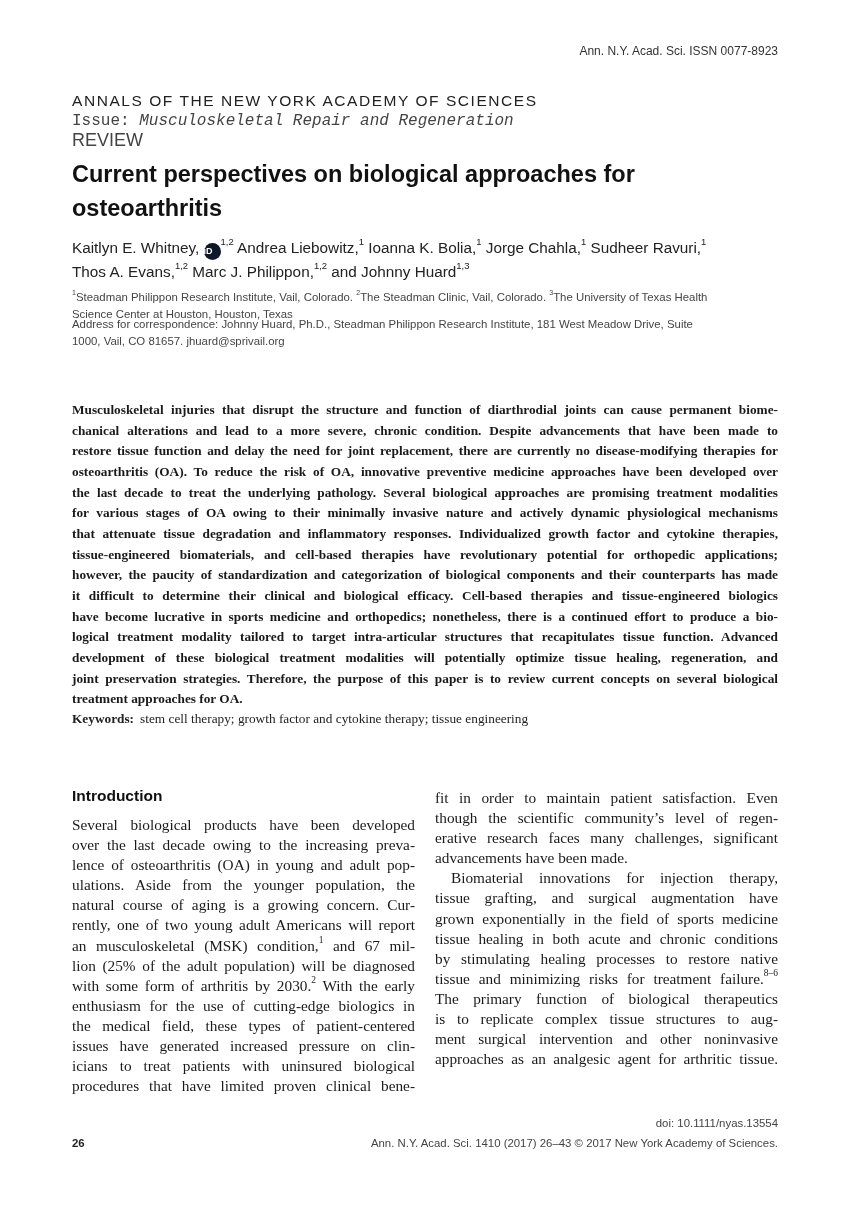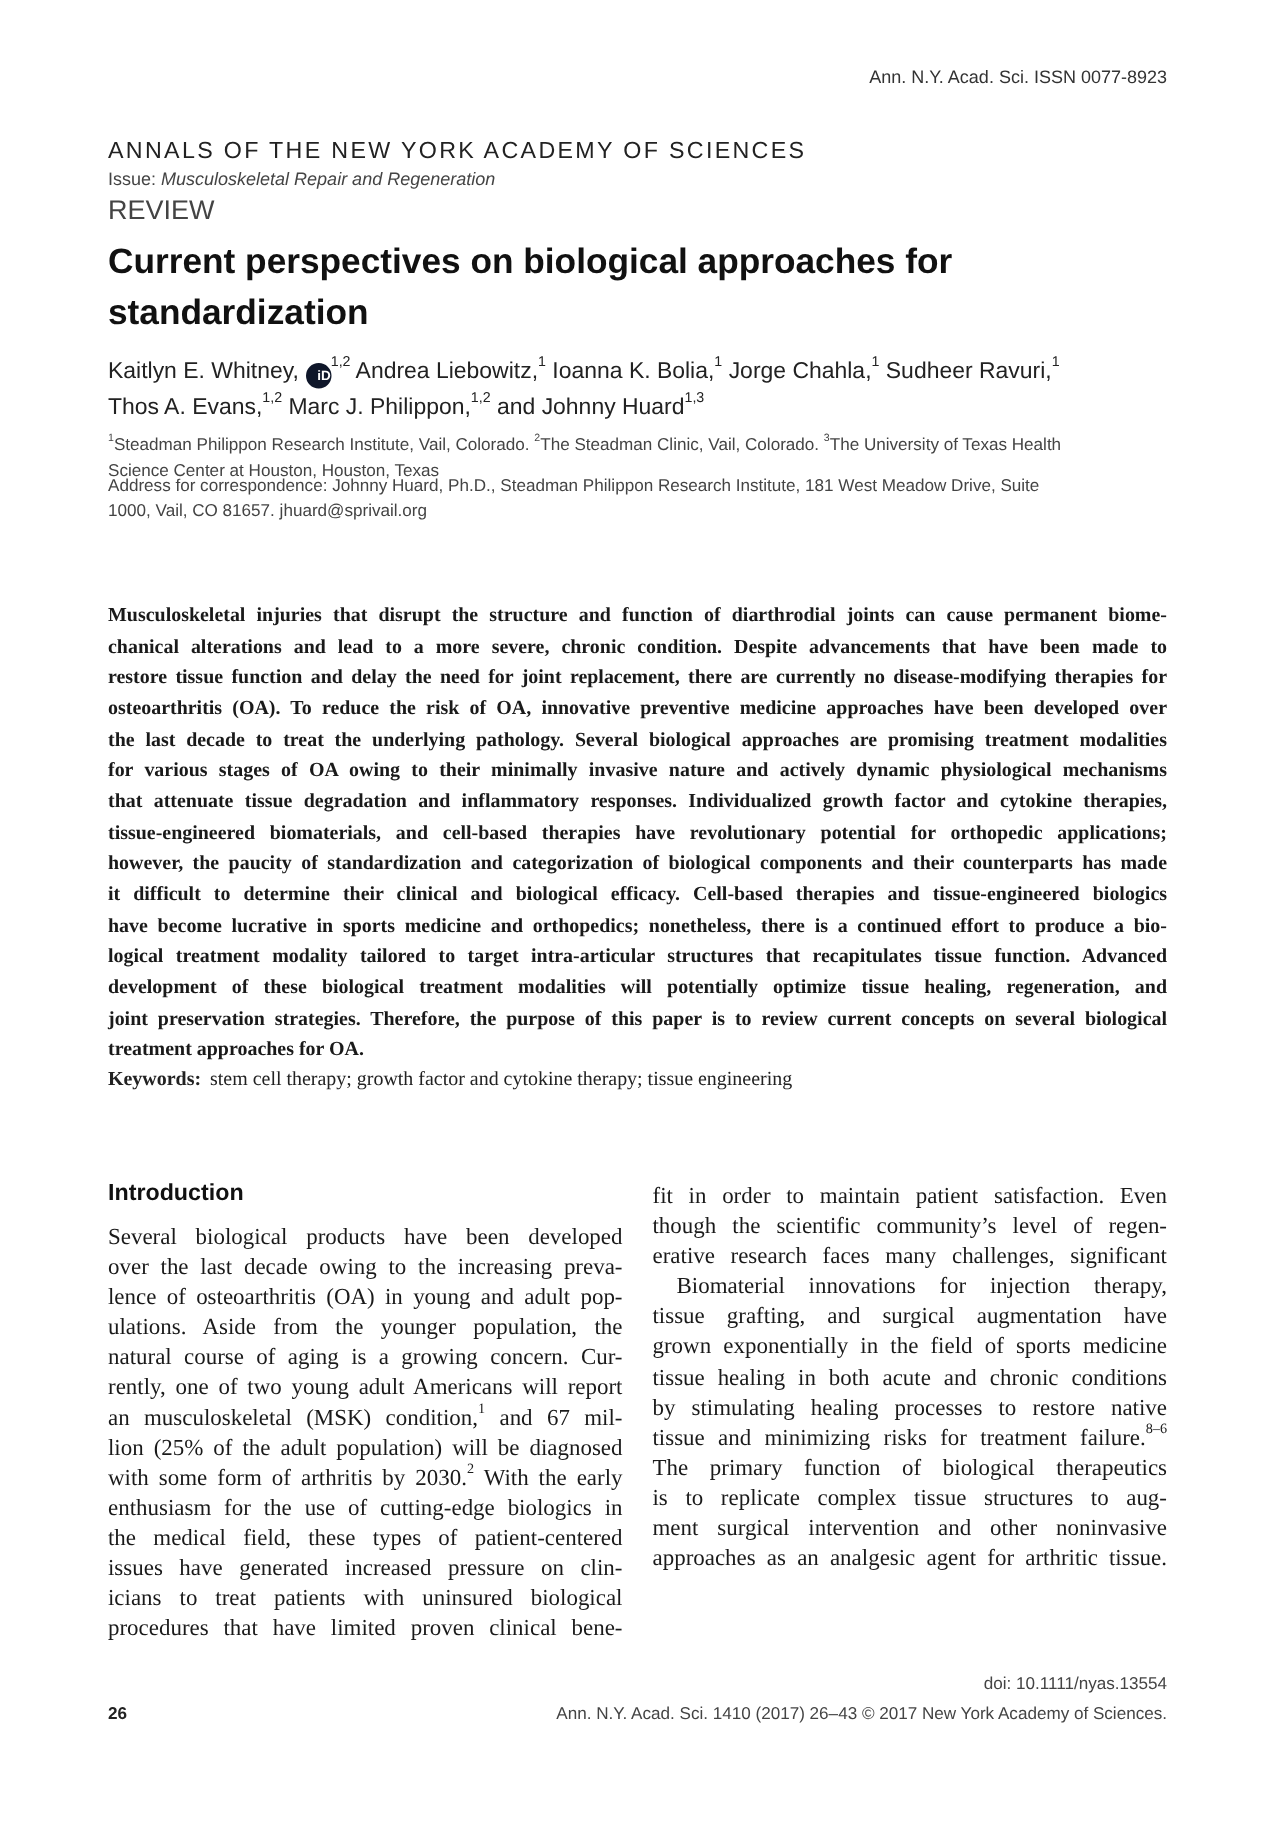--- a/index.html
+++ b/index.html
@@ -4,28 +4,28 @@
 <style>
   html, body { margin: 0; padding: 0; background: #ffffff; }
   body { width: 850px; height: 1215px; position: relative; overflow: hidden; color: #1a1a1a; }
   .sans { font-family: "Liberation Sans", sans-serif; }
   .serif { font-family: "Liberation Serif", serif; }
   .abs { position: absolute; }
   sup { font-size: 0.62em; line-height: 0; position: relative; top: -0.15em; vertical-align: super; }
 
   .issn { right: 72px; top: 44px; font-size: 12px; color: #333; }
   .journal { left: 72px; top: 92px; font-size: 15.5px; letter-spacing: 1.55px; color: #222; }
-  .issue { left: 72px; top: 112px; font-size: 12px; color: #444; }
+  .issue { left: 72px; top: 112px; font-size: 16px; color: #444; font-family: Liberation Mono, monospace; }
   .issue i { font-style: italic; }
   .review { left: 72px; top: 130px; font-size: 18px; color: #444; }
 
   .title { left: 72px; top: 157px; width: 720px; font-size: 23.5px; font-weight: bold; line-height: 34px; color: #111; }
 
   .authors { left: 72px; top: 236px; width: 730px; font-size: 15.3px; line-height: 24px; color: #222; }
-  .orcid { display: inline-block; width: 17px; height: 17px; border-radius: 50%; background: #0f172a; color: #fff; font-size: 9px; font-weight: bold; text-align: right; line-height: 17px; vertical-align: -1px; }
+  .orcid { display: inline-block; width: 17px; height: 17px; border-radius: 50%; background: #0f172a; color: #fff; font-size: 9px; font-weight: bold; text-align: left; line-height: 17px; vertical-align: -1px; }
 
   .affil { left: 72px; top: 289px; width: 720px; font-size: 11.4px; line-height: 17px; color: #444; }
   .address { left: 72px; top: 316px; width: 720px; font-size: 11.4px; line-height: 17px; color: #444; }
 
   .abstract { left: 72px; top: 400px; width: 706px; font-size: 13.3px; line-height: 20.65px; font-weight: bold; color: #1a1a1a; text-align: justify; }
   .abstract .ln { display: block; text-align-last: justify; white-space: nowrap; }
   .abstract .ln.last { text-align-last: left; }
 
   .keywords { left: 72px; top: 711px; font-size: 13.3px; color: #222; }
   .keywords b { font-weight: bold; margin-right: 6px; }
@@ -46,21 +46,21 @@
 </head>
 <body>
 
 <div class="abs sans issn">Ann. N.Y. Acad. Sci. ISSN 0077-8923</div>
 <div class="abs sans journal">ANNALS OF THE NEW YORK ACADEMY OF SCIENCES</div>
 <div class="abs sans issue"><span>Issue: </span><i>Musculoskeletal Repair and Regeneration</i></div>
 <div class="abs sans review">REVIEW</div>
 
 <div class="abs sans title">
   <div>Current perspectives on biological approaches for</div>
-  <div>standardization</div>
+  <div>osteoarthritis</div>
 </div>
 
 <div class="abs sans authors">
   <div>
     <span>Kaitlyn E. Whitney,</span>
     <span class="orcid">iD</span><sup>1,2</sup>
     <span>Andrea Liebowitz,</span><sup>1</sup>
     <span>Ioanna K. Bolia,</span><sup>1</sup>
     <span>Jorge Chahla,</span><sup>1</sup>
     <span>Sudheer Ravuri,</span><sup>1</sup>
@@ -118,20 +118,21 @@
   <span class="ln">the medical field, these types of patient-centered</span>
   <span class="ln">issues have generated increased pressure on clin-</span>
   <span class="ln">icians to treat patients with uninsured biological</span>
   <span class="ln">procedures that have limited proven clinical bene-</span>
 </div>
 
 <div class="abs serif col col-right">
   <span class="ln">fit in order to maintain patient satisfaction. Even</span>
   <span class="ln">though the scientific community’s level of regen-</span>
   <span class="ln">erative research faces many challenges, significant</span>
+  <span class="ln last">advancements have been made.</span>
   <span class="ln ind">Biomaterial innovations for injection therapy,</span>
   <span class="ln">tissue grafting, and surgical augmentation have</span>
   <span class="ln">grown exponentially in the field of sports medicine</span>
   <span class="ln">tissue healing in both acute and chronic conditions</span>
   <span class="ln">by stimulating healing processes to restore native</span>
   <span class="ln"><span>tissue and minimizing risks for treatment failure.</span><sup>8–6</sup></span>
   <span class="ln">The primary function of biological therapeutics</span>
   <span class="ln">is to replicate complex tissue structures to aug-</span>
   <span class="ln">ment surgical intervention and other noninvasive</span>
   <span class="ln">approaches as an analgesic agent for arthritic tissue.</span>

